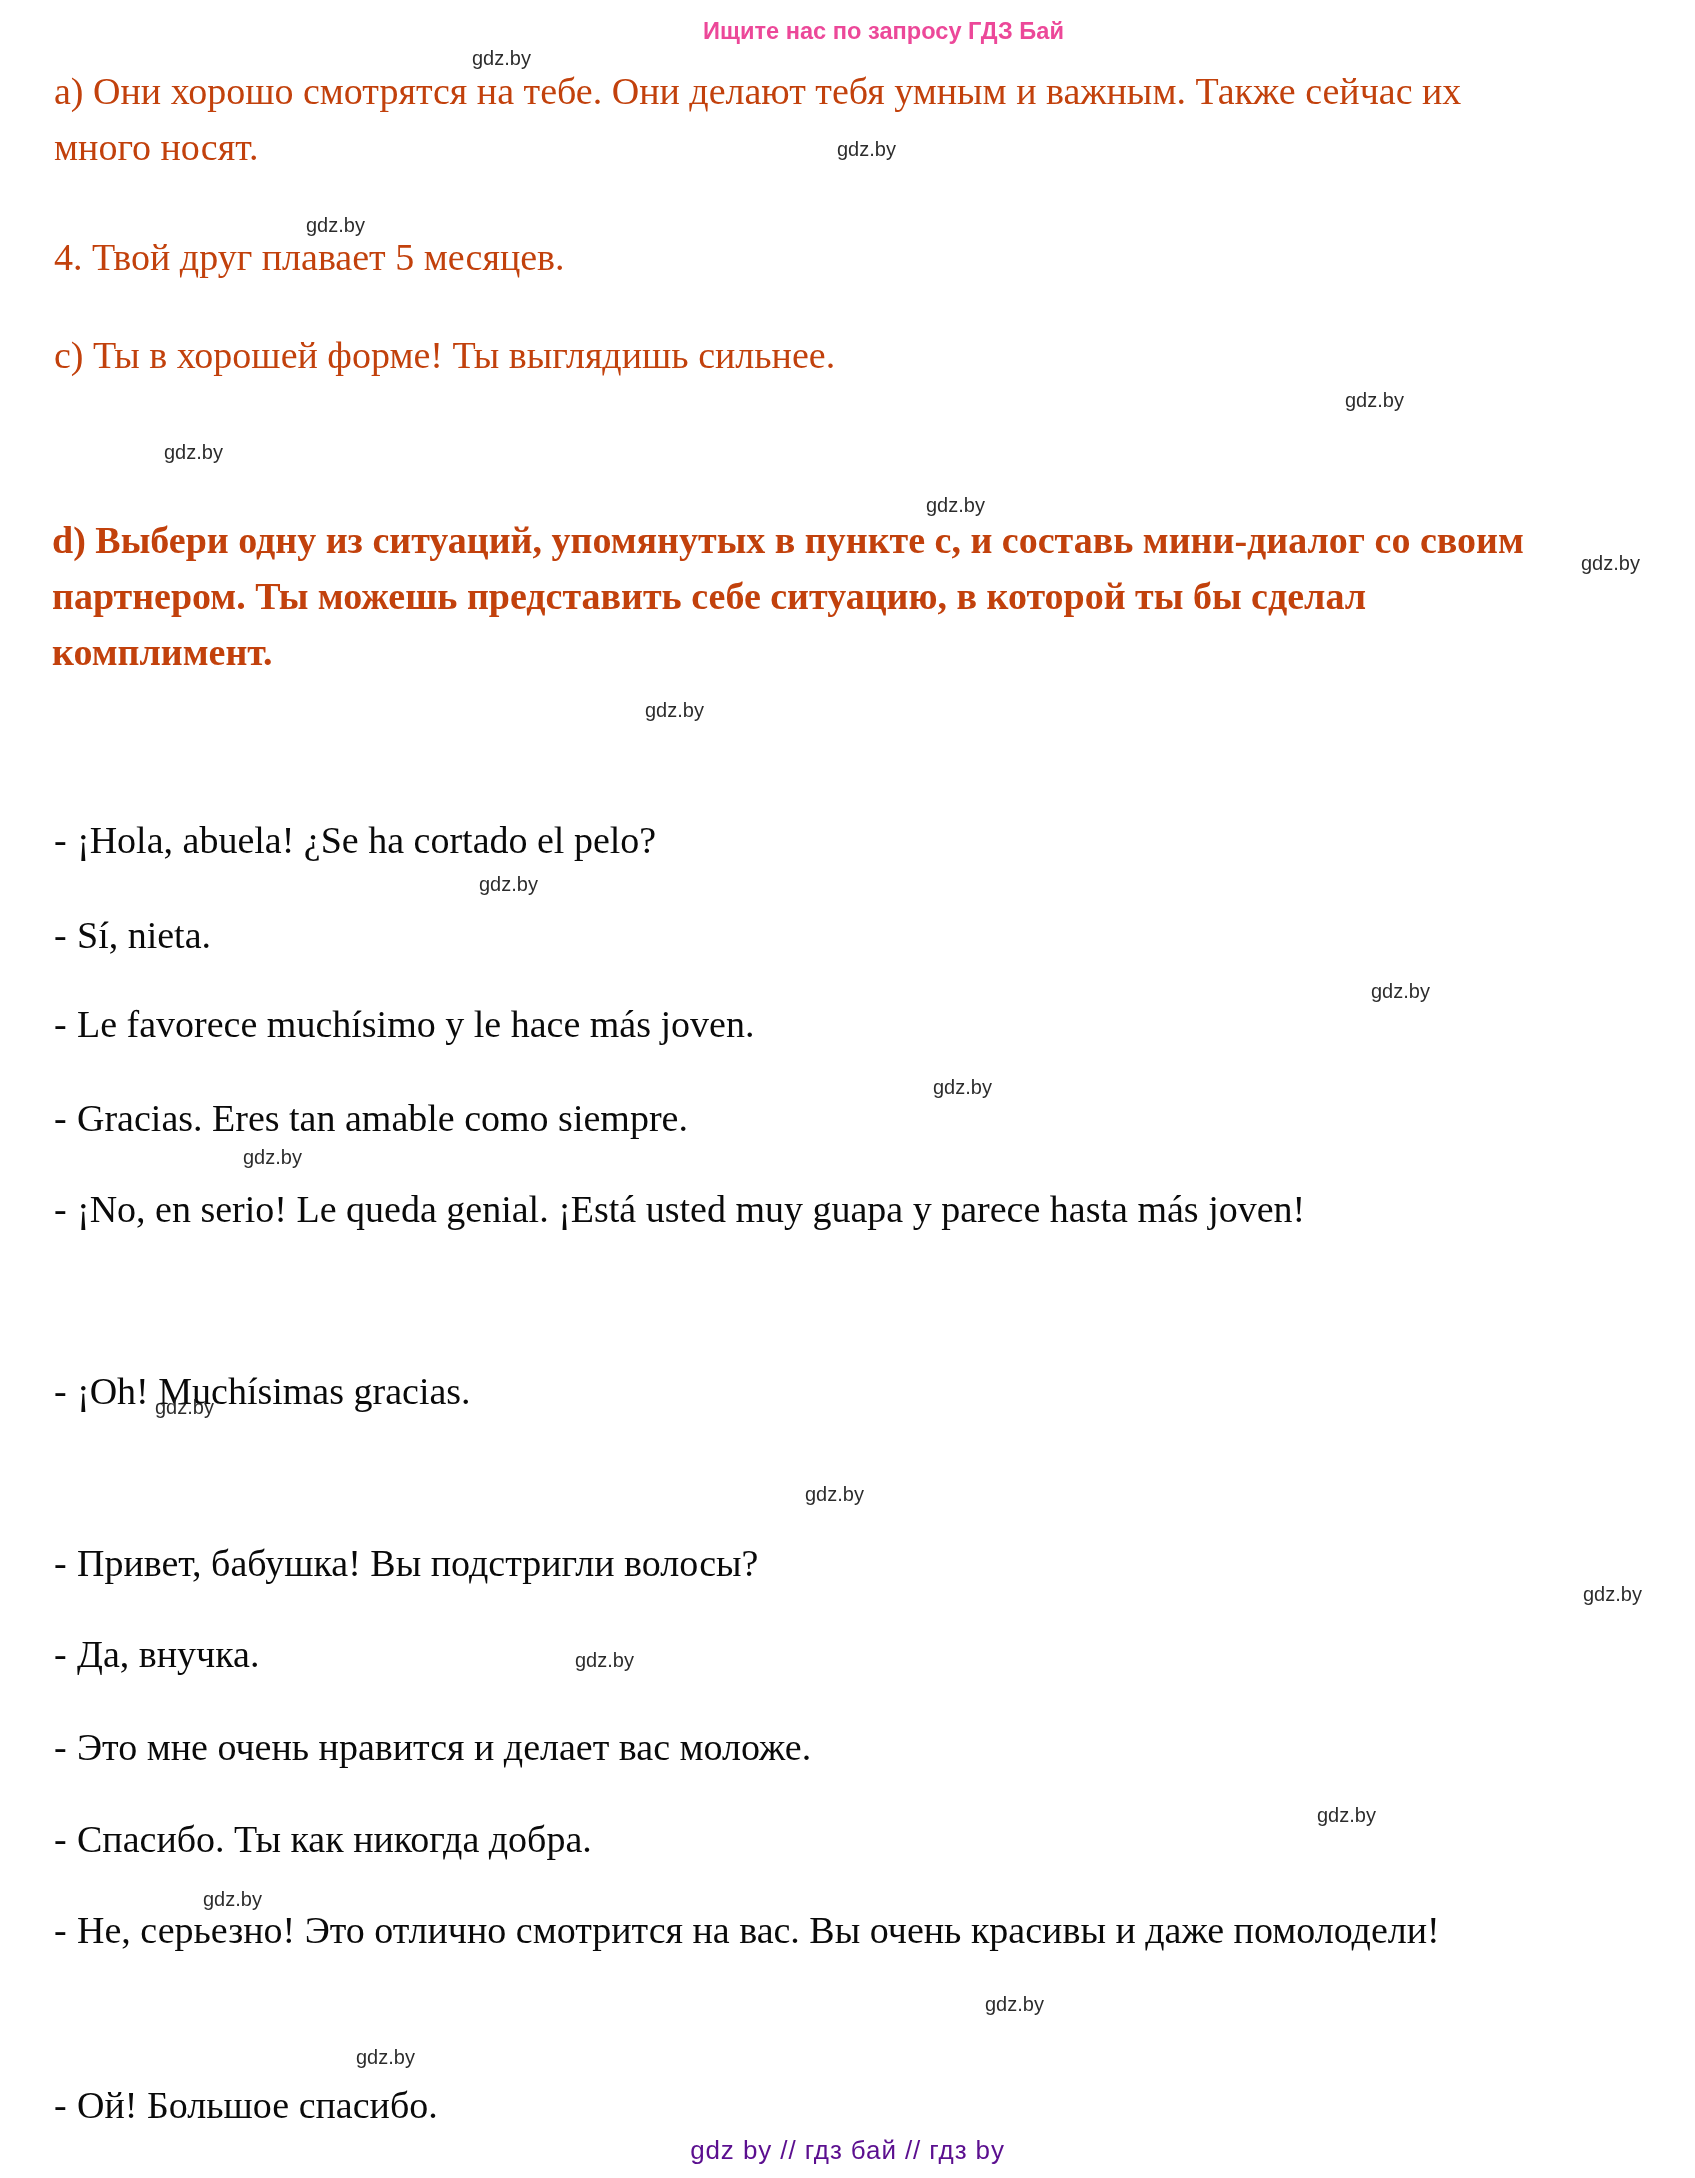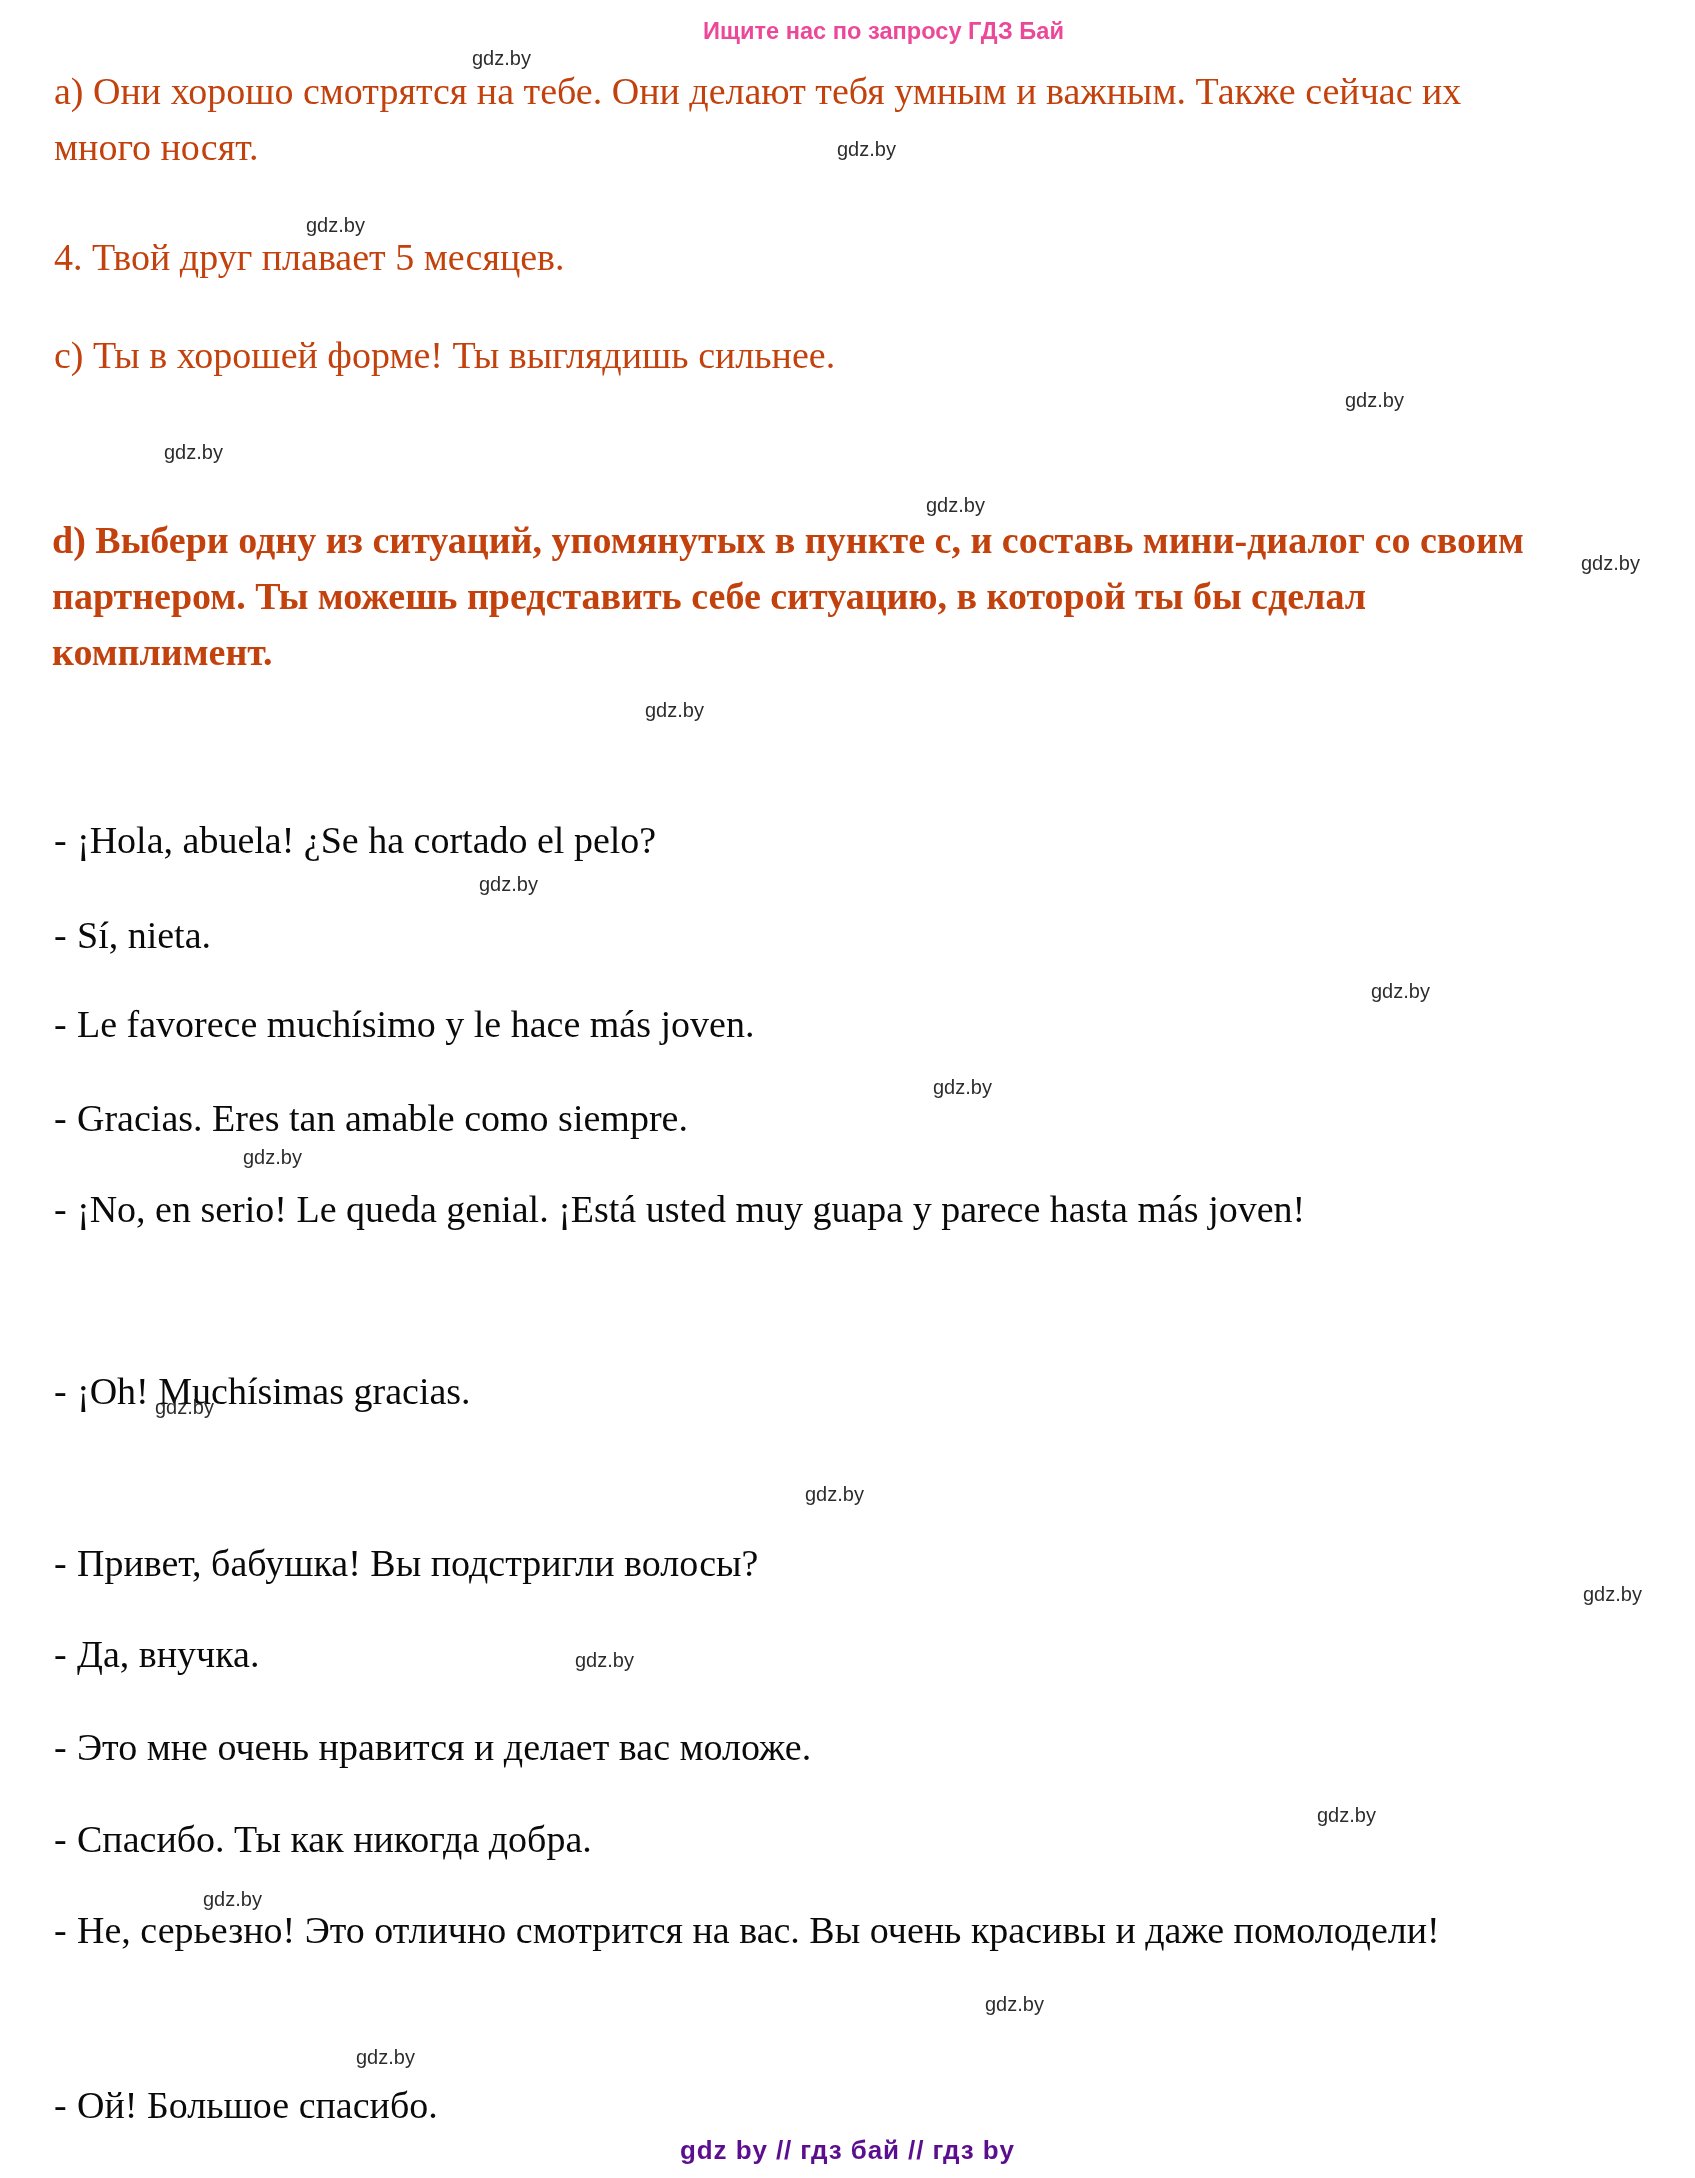--- a/index.html
+++ b/index.html
@@ -36,21 +36,21 @@
 
   
   .promo-footer {
     position: absolute;
     bottom: 12.2px;
     left: 0;
     width: 100%;
     text-align: center;
     font-family: "Liberation Sans", "DejaVu Sans", sans-serif;
     font-size: 26px;
-    font-weight: bold;
+    font-weight: normal;
     color: #5b0f8f;
     letter-spacing: 0.9px;
   }
 
   
   .content {
     position: absolute;
     top: 0;
     left: 0;
     width: 1695px;

